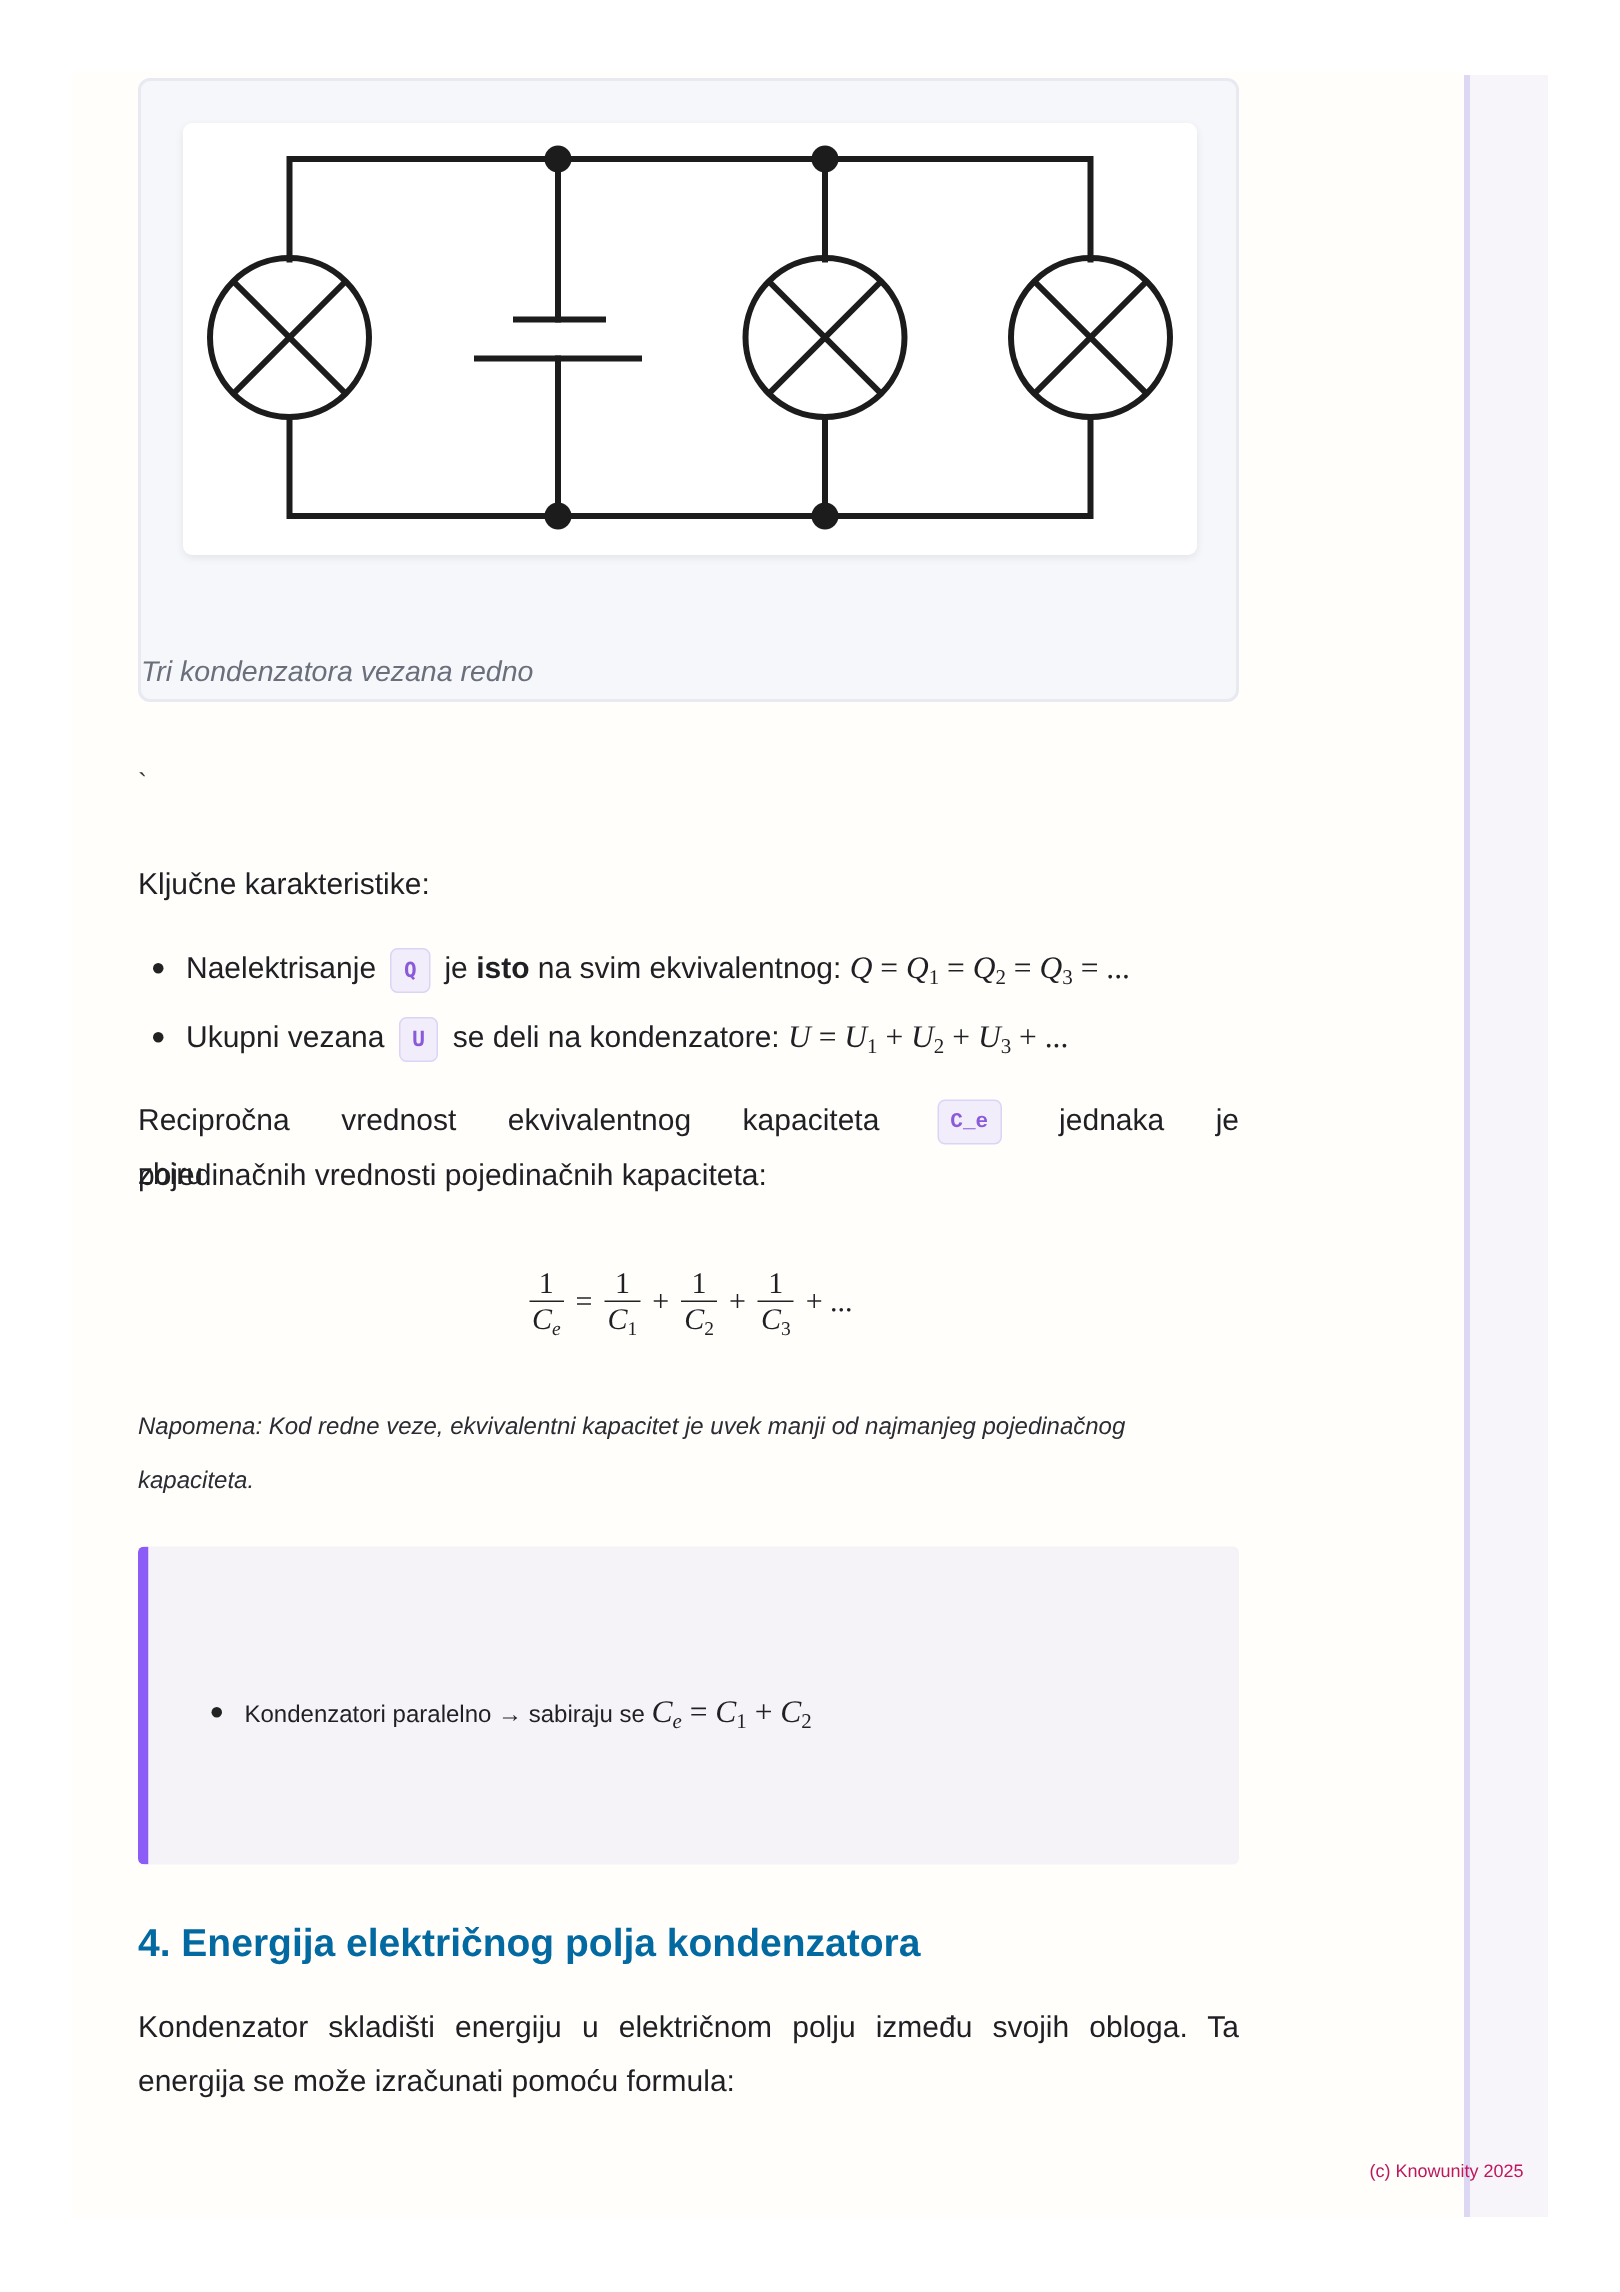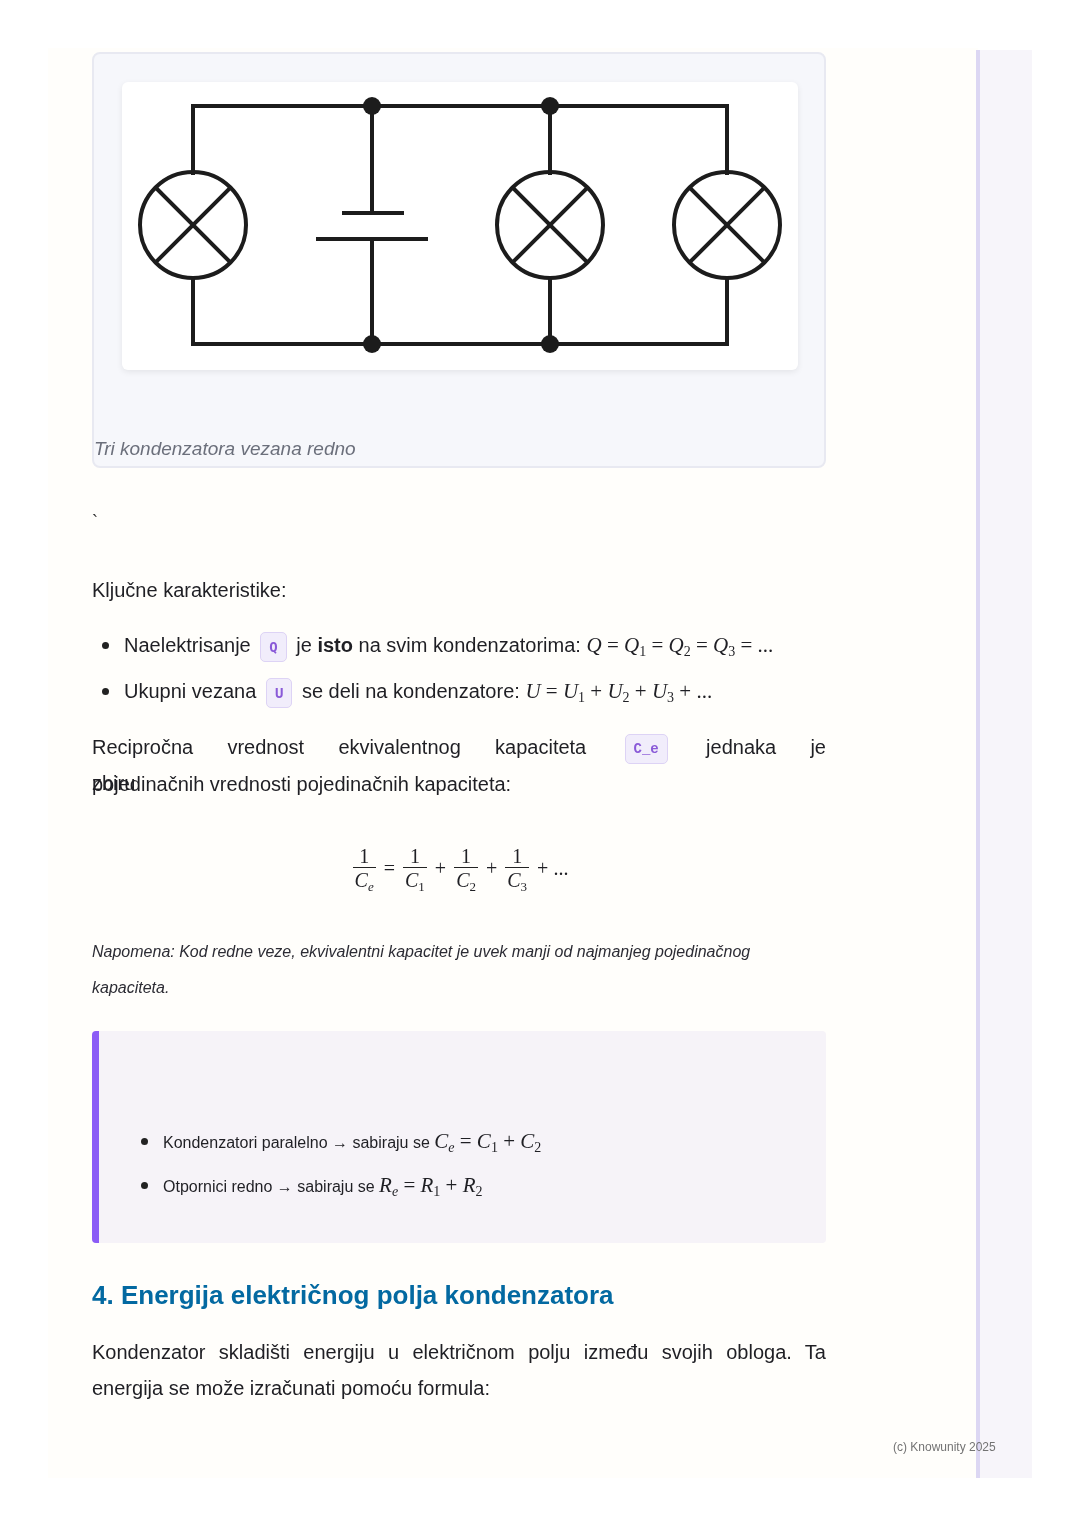--- a/index.html
+++ b/index.html
@@ -61,21 +61,21 @@
   .callout {
     position: absolute; left: 92px; top: 1031px; width: 734px; height: 212px;
     background: #f6f3f8; border-left: 7px solid #8b5cf6; border-radius: 4px; box-sizing: border-box;
   }
   .callout .para { position: absolute; left: 32px; right: 32px; top: 22px; font-size: 20px; line-height: 36px; }
   .callout ul.bullets { position: absolute; left: 32px; top: 92px; }
   .callout ul.bullets li { height: 44px; }
   .h4 {
     position: absolute; left: 92px; top: 1280px; font-size: 26px; font-weight: bold; color: #0369a1;
   }
-  .footer { position: absolute; left: 893px; top: 1440px; font-size: 12px; color: #737373; }
+  .footer { position: absolute; left: 913px; top: 1440px; font-size: 12px; color: #be185d; }
 </style>
 </head>
 <body>
 
 <div class="page"></div>
 <div class="rail"></div>
 
 <div class="figure-card">
   <div class="figure-img">
     <svg width="676" height="288" viewBox="0 0 676 288">
@@ -119,21 +119,21 @@
 
 <div class="text" style="top:572px;">Ključne karakteristike:</div>
 
 <div class="text" style="top:627px;">
   <ul class="bullets">
     <li>
       <span>Naelektrisanje</span>
       <span class="code">Q</span>
       <span>je</span>
       <b>isto</b>
-      <span>na svim kondenzatorima:</span>
+      <span>na svim ekvivalentnog:</span>
       <span class="math"><i>Q</i> = <i>Q</i><sub>1</sub> = <i>Q</i><sub>2</sub> = <i>Q</i><sub>3</sub> = ...</span>
     </li>
     <li>
       <span>Ukupni vezana</span>
       <span class="code">U</span>
       <span>se deli na kondenzatore:</span>
       <span class="math"><i>U</i> = <i>U</i><sub>1</sub> + <i>U</i><sub>2</sub> + <i>U</i><sub>3</sub> + ...</span>
     </li>
   </ul>
 </div>
@@ -170,23 +170,19 @@
 </div>
 
 <div class="note">Napomena: Kod redne veze, ekvivalentni kapacitet je uvek manji od najmanjeg pojedinačnog kapaciteta.</div>
 
 <div class="callout">
   <ul class="bullets">
     <li>
       <span>Kondenzatori paralelno → sabiraju se</span>
       <span class="math"><i>C</i><sub><i>e</i></sub> = <i>C</i><sub>1</sub> + <i>C</i><sub>2</sub></span>
     </li>
-    <li>
-      <span>Otpornici redno → sabiraju se</span>
-      <span class="math"><i>R</i><sub><i>e</i></sub> = <i>R</i><sub>1</sub> + <i>R</i><sub>2</sub></span>
-    </li>
   </ul>
 </div>
 
 <div class="h4">4. Energija električnog polja kondenzatora</div>
 <div class="text justify" style="top:1334px;">Kondenzator skladišti energiju u električnom polju između svojih obloga. Ta energija se može izračunati pomoću formula:</div>
 
 <div class="footer">(c) Knowunity 2025</div>
 
 </body></html>

